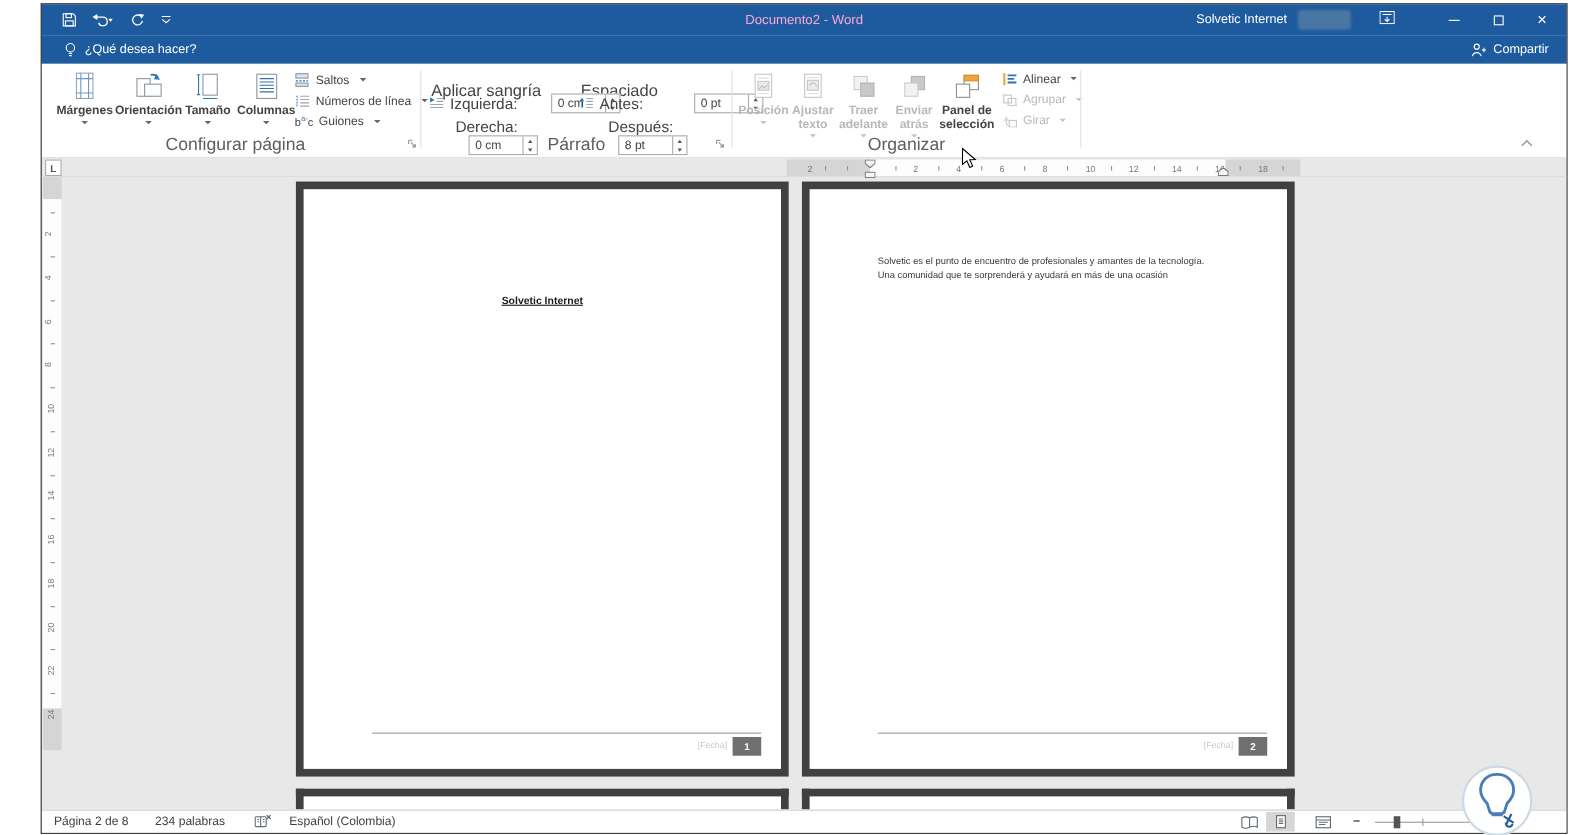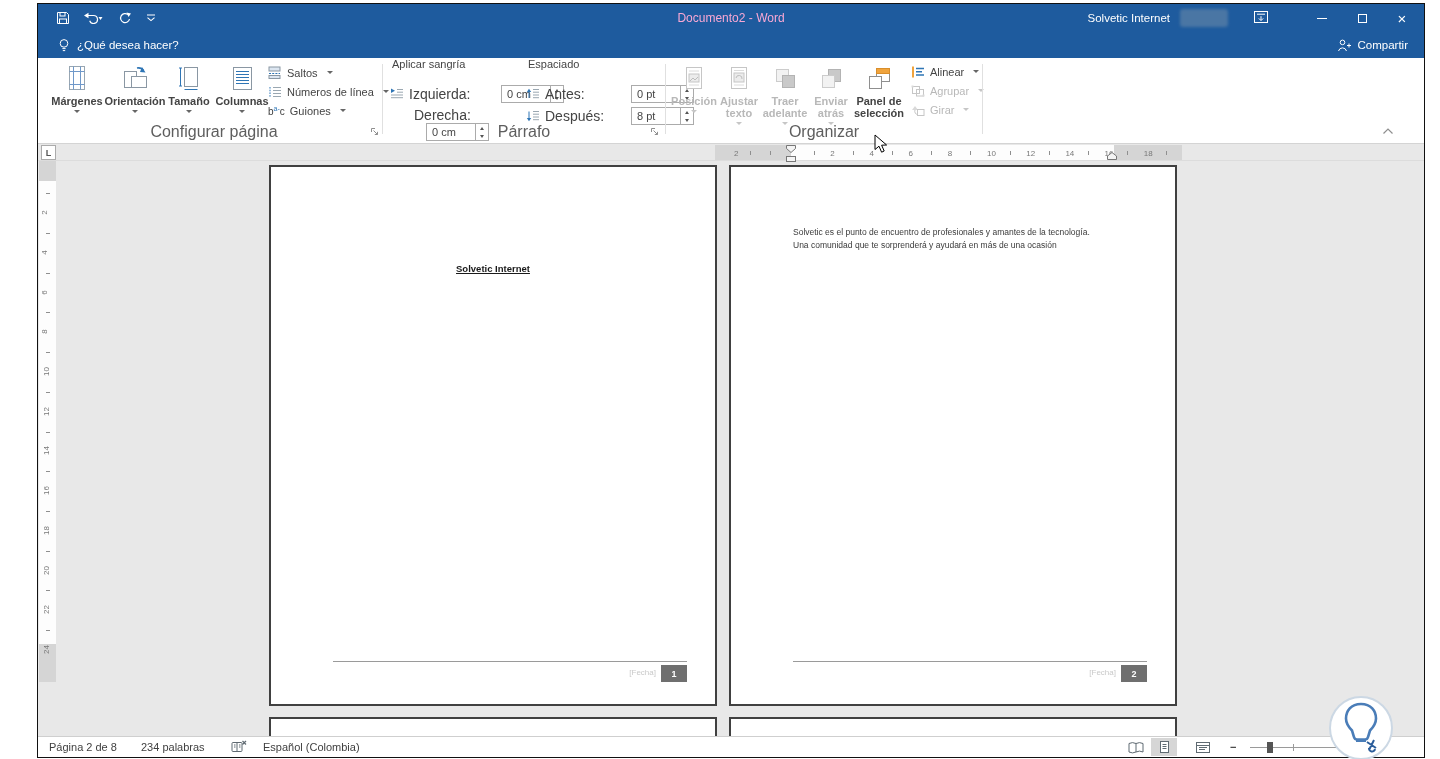--- a/index.html
+++ b/index.html
@@ -47,21 +47,21 @@
   .caret { width:0; height:0; border-left:3px solid transparent; border-right:3px solid transparent;
            border-top:3.5px solid #666; margin-top:3px; }
   .caret.inline { display:inline-block; margin:0 0 1px 4px; }
   .disabled .bb-label, .disabled.smallbtn { color:#b8b8b8; }
   .disabled .caret { border-top-color:#c6c6c6; }
 
   .smallcol { position:absolute; display:flex; flex-direction:column; gap:7px; }
   .smallbtn { display:flex; align-items:center; gap:5px; font-size:11px; color:#444; white-space:nowrap; }
 
   
-  .ph-header { position:absolute; top:0; font-size:11px; color:#444; }
+  .ph-header { position:absolute; top:16px; font-size:15px; color:#444; }
   .spinrow { position:absolute; display:flex; align-items:center; height:18px; }
   .spin-label { font-size:14px; color:#444; margin-left:5px; }
   .spin-box { position:relative; width:63px; height:18px; border:1px solid #ababab; background:#fff;
               font-size:11px; color:#444; line-height:16px; padding-left:5px;margin-left:36px; }
   .spin-arrows { position:absolute; right:0; top:0; width:13px; height:16px; border-left:1px solid #ababab;
                  display:flex; flex-direction:column; }
   .spin-arrows span { flex:1; display:flex; align-items:center; justify-content:center; }
   .tri-up { width:0;height:0;border-left:2.5px solid transparent;border-right:2.5px solid transparent;border-bottom:3px solid #555; }
   .tri-dn { width:0;height:0;border-left:2.5px solid transparent;border-right:2.5px solid transparent;border-top:3px solid #555; }
   .guiones-glyph { font-size:10px; color:#3c3c3c; }
@@ -82,21 +82,21 @@
   .ind-bottom { position:absolute; left:71px; top:11px; z-index:3; }
   .ind-right { position:absolute; left:392px; top:7px; z-index:3; }
 
   
   .docarea { position:relative; flex:1; background:#e8e8e8; overflow:hidden; }
   .vruler { position:absolute; left:1px; top:0; width:17px; height:521px; background:#d5d5d5; }
   .vruler .active { position:absolute; left:0; top:20px; width:17px; height:463px; background:#fdfdfd; }
   .vnum { position:absolute; left:3px; font-size:8px; color:#787878; transform:rotate(-90deg); z-index:2; }
   .vtick { position:absolute; left:7px; width:3.5px; height:1px; background:#8f8f8f; z-index:2; }
 
-  .page { position:absolute; background:#fff; border:2px solid #404040; }
+  .page { position:absolute; background:#fff; border:7px solid #404040; }
   .page1 { left:231px; top:4px; width:448px; height:541px; }
   .page2 { left:691px; top:4px; width:448px; height:541px; }
   .page3 { left:231px; top:556px; width:448px; height:24px; border-bottom:none; }
   .page4 { left:691px; top:556px; width:448px; height:24px; border-bottom:none; }
 
   .p1-heading { position:absolute; top:96px; left:0; right:0; text-align:center;
                 font-size:9.5px; font-weight:bold; text-decoration:underline; color:#1a1a1a; }
   .p2-text { position:absolute; top:59px; left:62px; width:340px; font-size:8.5px; color:#3a3a3a; line-height:13px; }
   .footer-line { position:absolute; top:494px; left:62px; width:354px; height:1px; background:#9a9a9a; }
   .footer-date { position:absolute; top:501px; left:62px; width:323px; text-align:right; font-size:8px; color:#c9c9c9; }
@@ -331,21 +331,21 @@
           <span class="spin-arrows">
                 <span>
                   <i class="tri-up"></i>
                 </span>
                 <span>
                   <i class="tri-dn"></i>
                 </span>
               </span>
         </span>
       </div>
-      <div class="spinrow" style="left:140px; top:49px;">
+      <div class="spinrow" style="left:140px; top:49px;flex-direction:column;">
         <svg width="14" height="12" viewBox="0 0 14 12">
               <path d="M7 1.5h6 M7 4.2h6 M7 7h6 M7 9.7h6" stroke="#9aa7b1"></path>
               <path d="M3 1.5 V9" stroke="#2e75b5"></path>
               <polygon points="0.8,8 3,11.2 5.2,8" fill="#2e75b5"></polygon>
             </svg>
         <span class="spin-label" style="width:50px">Después:</span>
         <span class="spin-box">
           <span>8 pt</span>
           <span class="spin-arrows">
                 <span>

